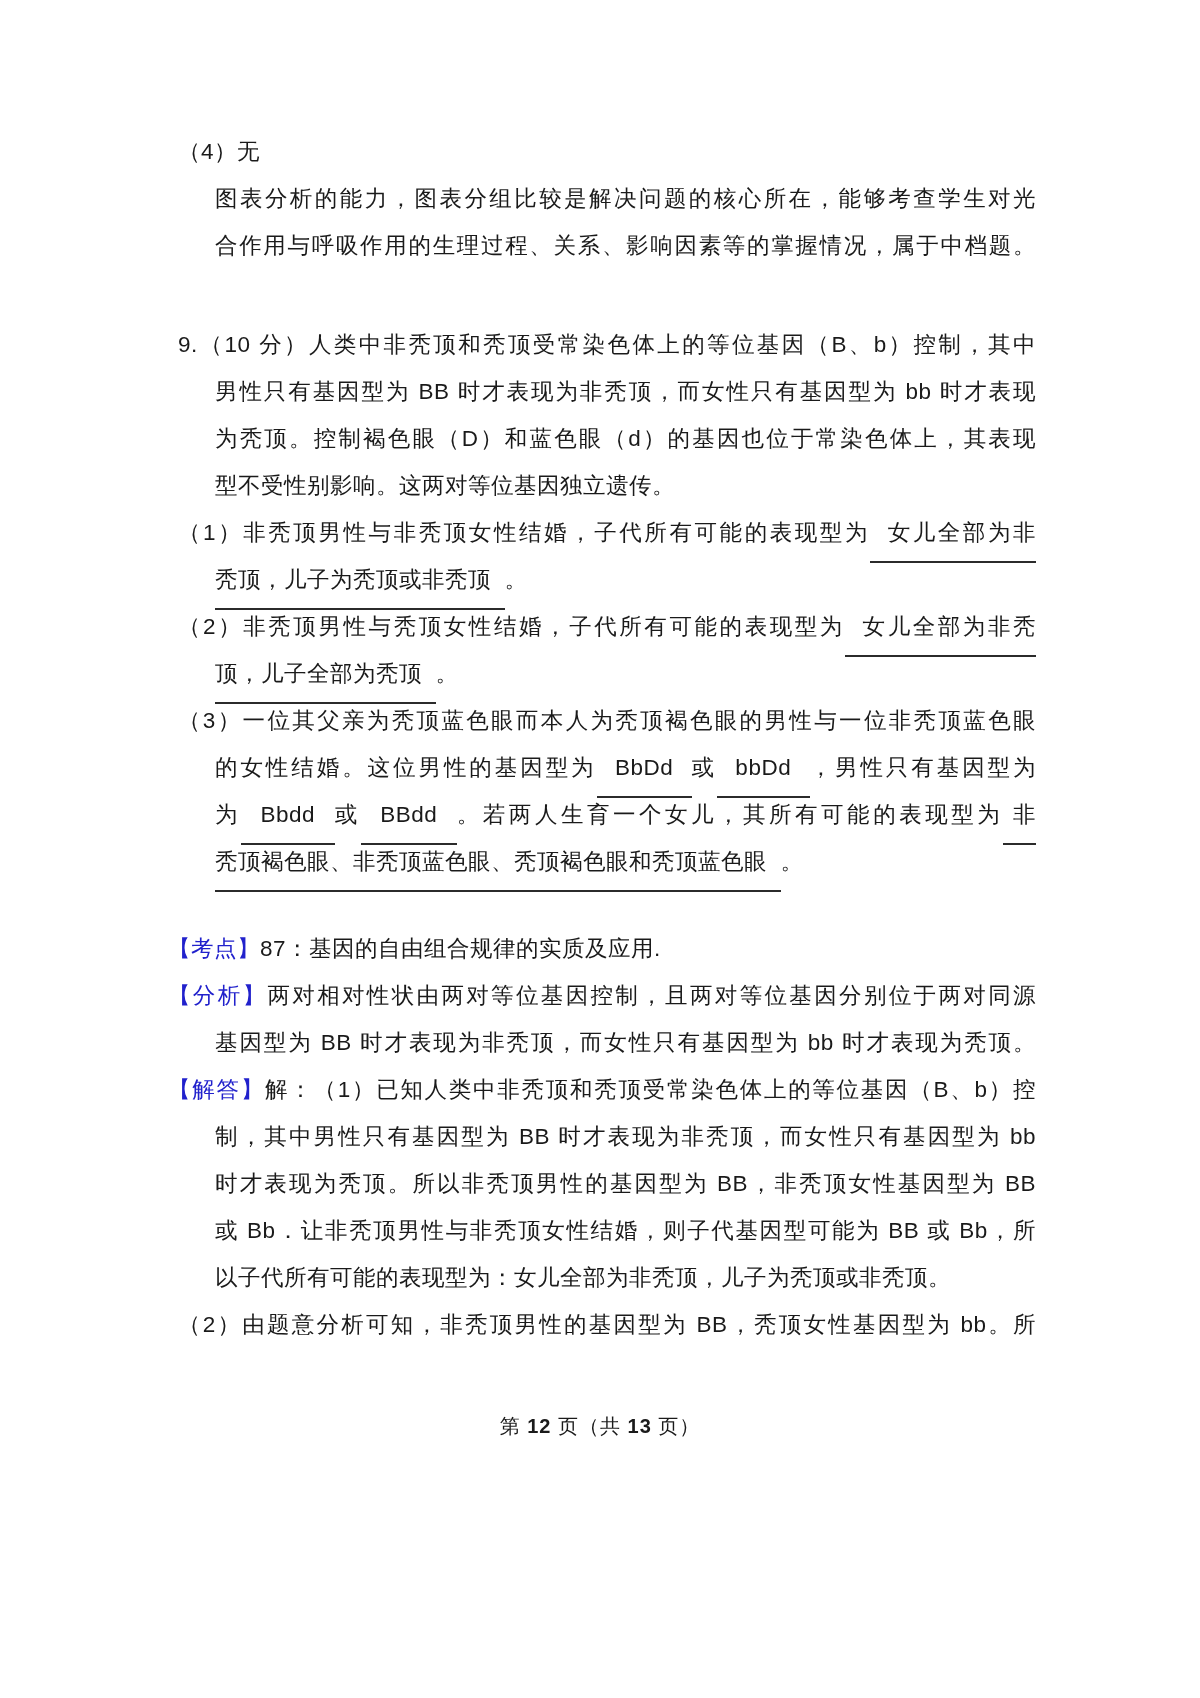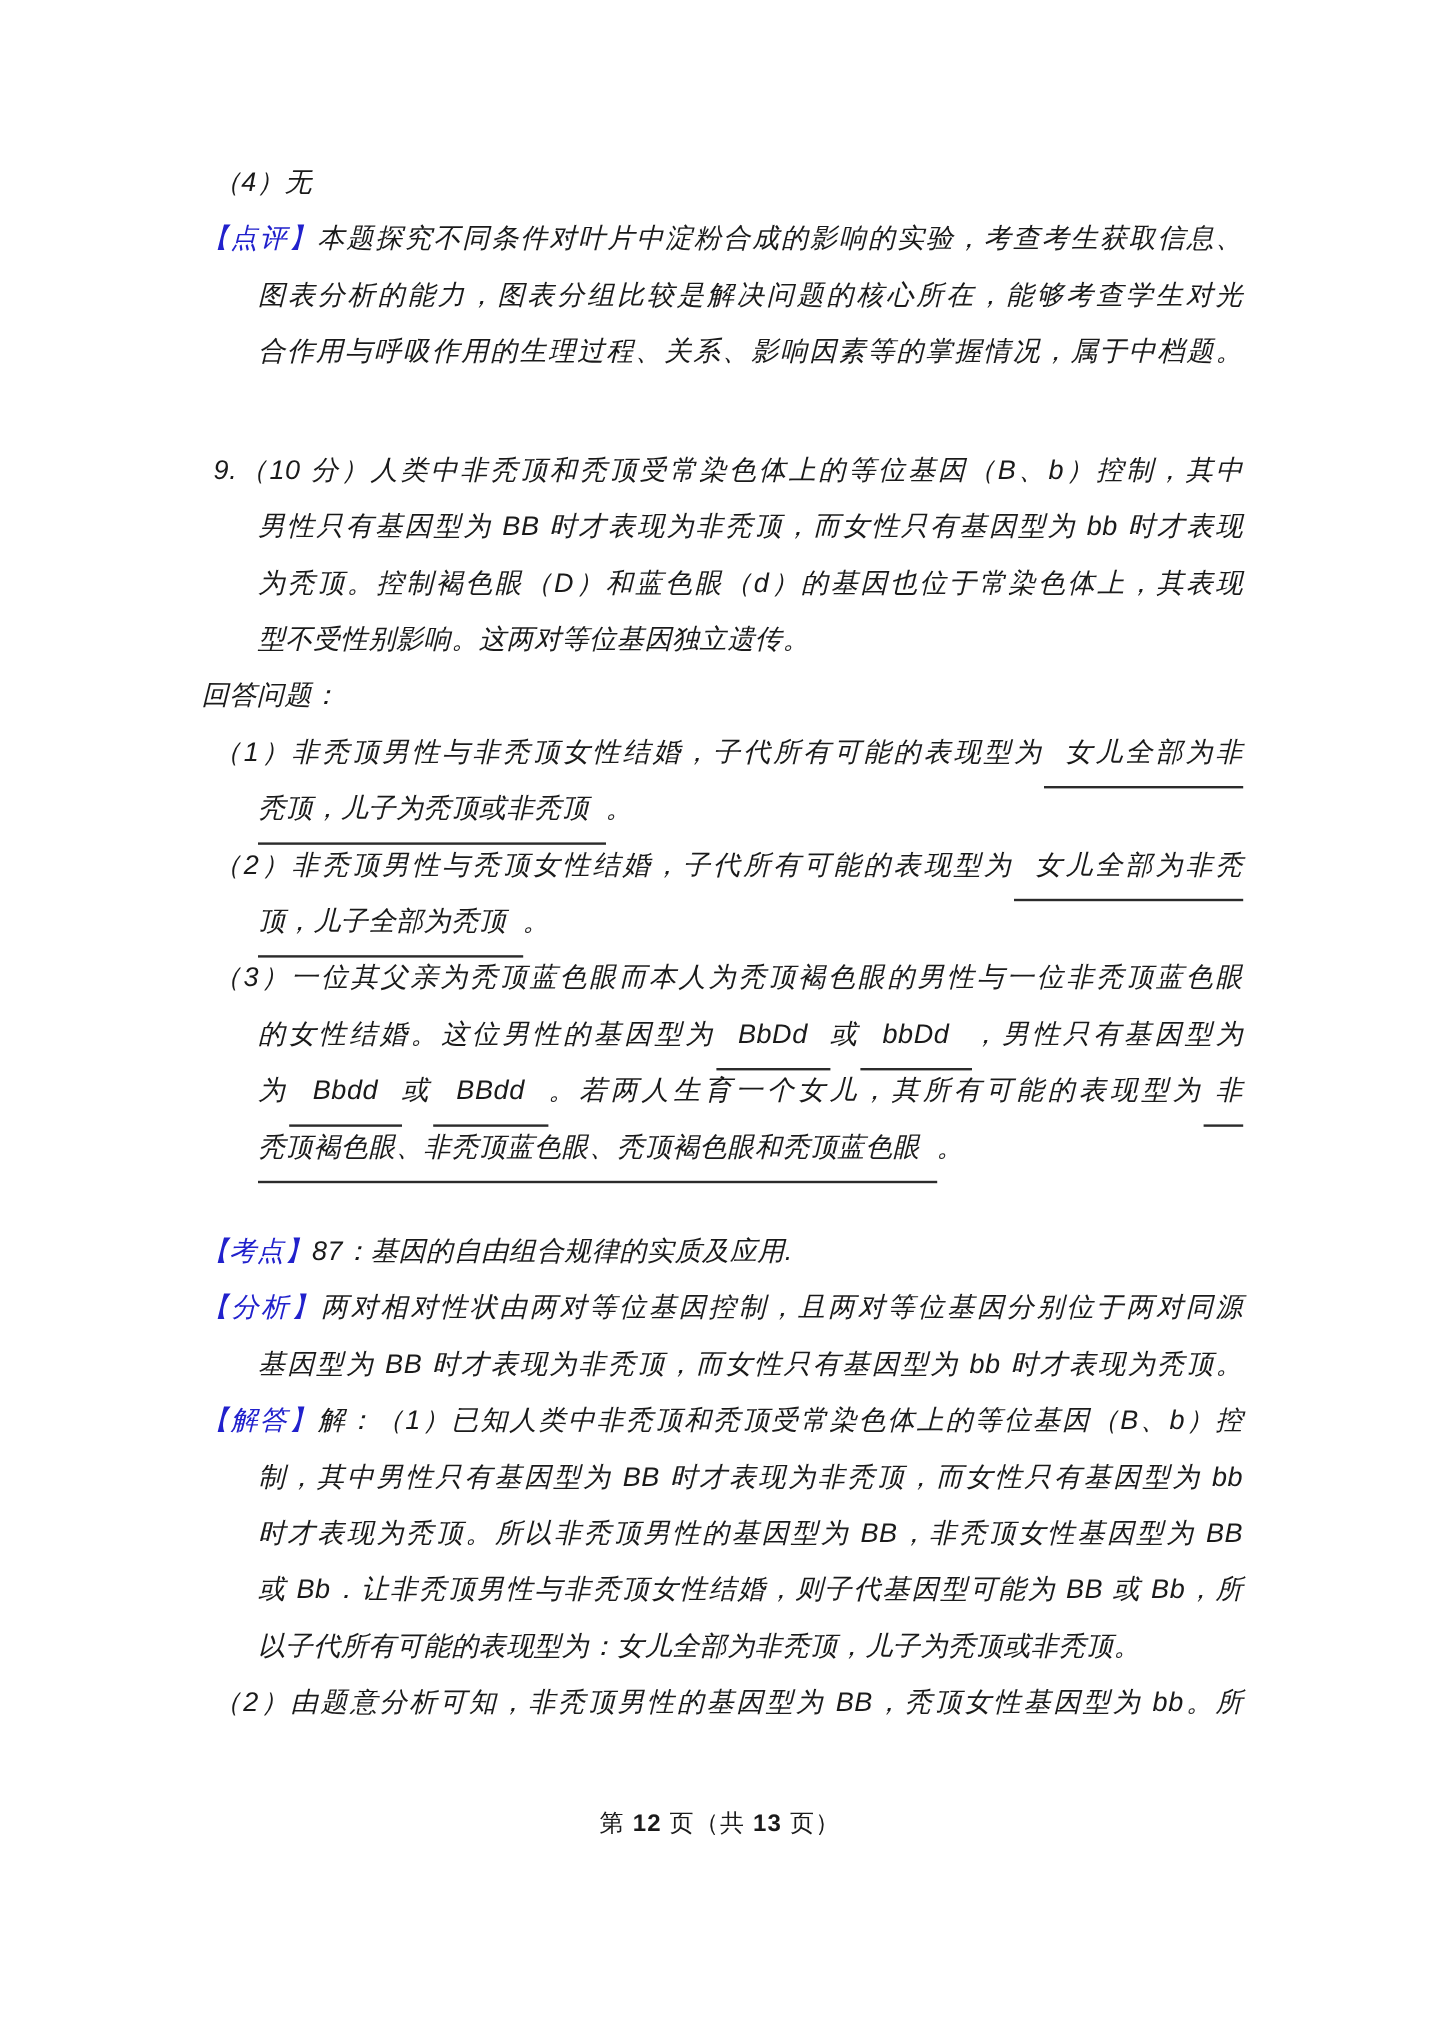--- a/index.html
+++ b/index.html
@@ -10,21 +10,20 @@
   body {
     width: 1200px;
     height: 1698px;
     position: relative;
     font-family: "Liberation Sans", "DejaVu Sans", sans-serif;
     color: var(--ink, #1a1a1a);
     overflow: hidden;
   }
   .doc {
     padding: 128px 164px 0 168px;
-    font-style: italic;
   }
   .line {
     font-size: 22.5px;
     line-height: 47px;
     white-space: pre-wrap;
     letter-spacing: 0.5px;
   }
   .indent-item { padding-left: 10px; }
   .indent-cont { padding-left: 47px; }
   .fill {
@@ -45,29 +44,27 @@
     line-height: 28px;
     white-space: pre-wrap;
     letter-spacing: 1px;
   }
 </style>
 </head>
 <body style="background: rgb(255, 255, 255);">
 
 <div class="doc" id="doc">
     <div class="line indent-item"><span>（4）无</span></div>
-    <div class="line indent-base fill"><span class="blue">【点评】</span><span>本题探究不同条件对叶片中淀粉合成的影响的实验，考查考生获取信息、</span></div>
     <div class="line indent-cont fill"><span>图表分析的能力，图表分组比较是解决问题的核心所在，能够考查学生对光</span></div>
     <div class="line indent-cont fill"><span>合作用与呼吸作用的生理过程、关系、影响因素等的掌握情况，属于中档题。</span></div>
     <div class="spacer" style="height: 52px;"></div>
     <div class="line indent-item fill"><span>9.（10 分）人类中非秃顶和秃顶受常染色体上的等位基因（B、b）控制，其中</span></div>
     <div class="line indent-cont fill"><span>男性只有基因型为 BB 时才表现为非秃顶，而女性只有基因型为 bb 时才表现</span></div>
     <div class="line indent-cont fill"><span>为秃顶。控制褐色眼（D）和蓝色眼（d）的基因也位于常染色体上，其表现</span></div>
     <div class="line indent-cont"><span>型不受性别影响。这两对等位基因独立遗传。</span></div>
-    <div class="line indent-base"><span>回答问题：</span></div>
     <div class="line indent-item fill"><span>（1）非秃顶男性与非秃顶女性结婚，子代所有可能的表现型为</span><span class="ul">  女儿全部为非</span></div>
     <div class="line indent-cont"><span class="ul">秃顶，儿子为秃顶或非秃顶  </span><span>。</span></div>
     <div class="line indent-item fill"><span>（2）非秃顶男性与秃顶女性结婚，子代所有可能的表现型为</span><span class="ul">  女儿全部为非秃</span></div>
     <div class="line indent-cont"><span class="ul">顶，儿子全部为秃顶  </span><span>。</span></div>
     <div class="line indent-item fill"><span>（3）一位其父亲为秃顶蓝色眼而本人为秃顶褐色眼的男性与一位非秃顶蓝色眼</span></div>
     <div class="line indent-cont fill"><span>的女性结婚。这位男性的基因型为</span><span class="ul">  BbDd  </span><span>或</span><span class="ul">  bbDd  </span><span>，男性只有基因型为</span></div>
     <div class="line indent-cont fill"><span>为</span><span class="ul">  Bbdd  </span><span>或</span><span class="ul">  BBdd  </span><span>。若两人生育一个女儿，其所有可能的表现型为</span><span class="ul"> 非</span></div>
     <div class="line indent-cont"><span class="ul">秃顶褐色眼、非秃顶蓝色眼、秃顶褐色眼和秃顶蓝色眼  </span><span>。</span></div>
     <div class="spacer" style="height: 40px;"></div>
     <div class="line indent-base"><span class="blue">【考点】</span><span>87：基因的自由组合规律的实质及应用.</span></div>

